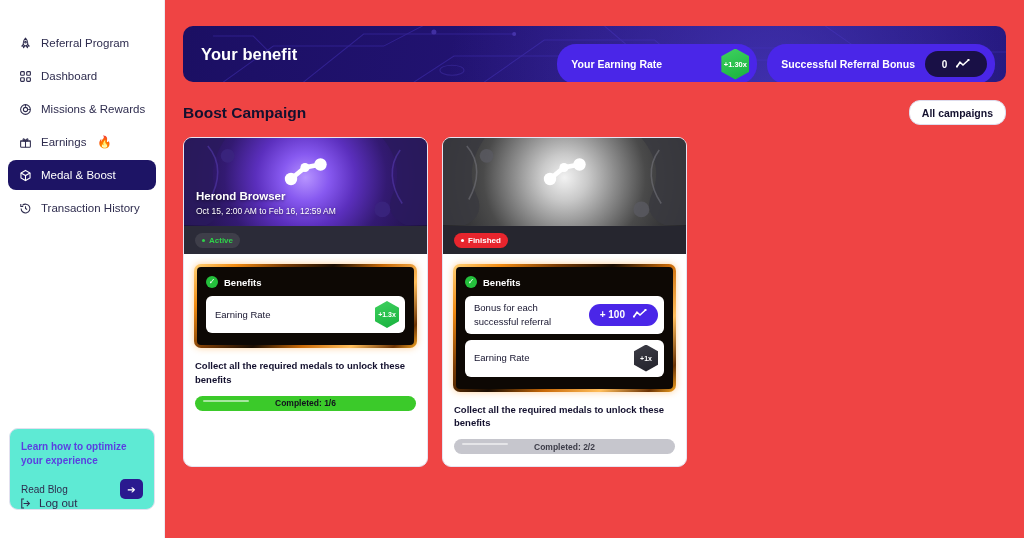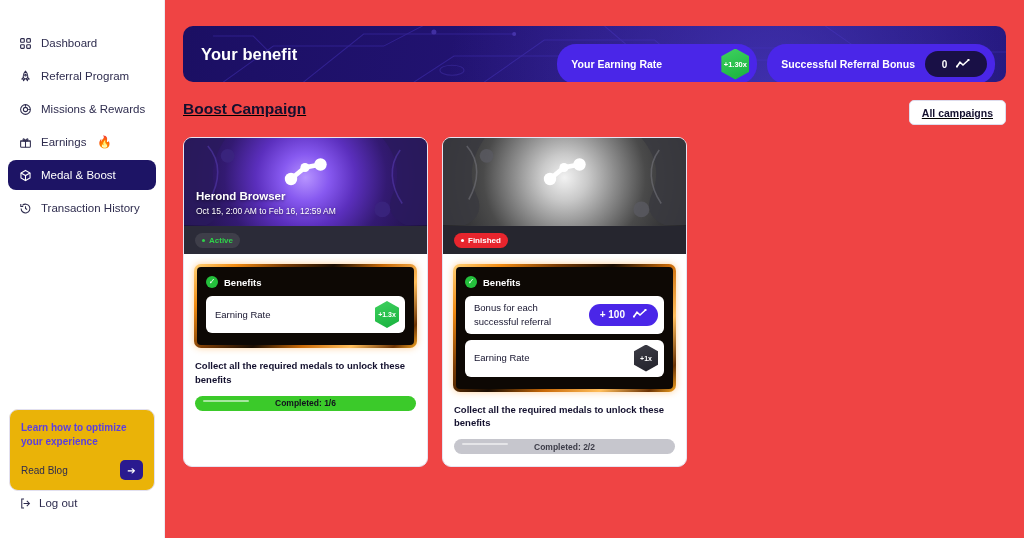--- a/index.html
+++ b/index.html
@@ -23,22 +23,22 @@
     height: 30px; padding: 0 10px; border-radius: 8px;
     font-size: 11.5px; color: #2e2c4e; cursor: pointer;
     white-space: nowrap;
   }
   .nav-item.active { background: #1d1465; color: #ffffff; }
   .nav-ico { width: 14px; height: 14px; display: flex; align-items: center; justify-content: center; flex: 0 0 14px; }
   .nav-ico svg { width: 13px; height: 13px; display: block; }
   .flame { font-size: 12px; line-height: 1; margin-left: 2px; color: #6d3bf5; }
 
   .promo {
-    position: absolute; left: 9px; top: 409px; width: 146px;
-    border: 1px solid #e2e0ef; border-radius: 9px; background: #eab308;
+    position: absolute; left: 9px; top: 428px; width: 146px;
+    border: 1px solid #e2e0ef; border-radius: 9px; background: #5eead4;
     padding: 11px 11px 10px 11px;
   }
   .promo-title {
     font-size: 10px; font-weight: bold; color: #5b3fe0;
     line-height: 1.35; margin-bottom: 12px;
   }
   .promo-row { display: flex; align-items: center; justify-content: space-between; }
   .promo-link { font-size: 10px; color: #2e2c4e; }
   .promo-btn {
     width: 23px; height: 20px; background: #2a1a8f; border-radius: 5px;
@@ -91,27 +91,26 @@
   .hex.sm { width: 24px; height: 27px; font-size: 7px; }
 
   .pill-dark {
     background: #191046; border-radius: 13px; height: 26px; min-width: 62px;
     display: flex; align-items: center; justify-content: center; gap: 9px;
     padding: 0 12px; color: #fff; font-size: 10px; font-weight: bold;
   }
 
   
   .sec-head {
-    display: flex; justify-content: space-between;
+    display: flex; align-items: center; justify-content: space-between;
     margin: 18px 0 12px 0;
-    text-decoration: underline;
   }
   .sec-title { font-size: 15.5px; font-weight: bold; color: #13102e; }
   .all-btn {
-    background: #ffffff; border: 1px solid #dedcec; border-radius: 5px;
+    background: #ffffff; border: 1px solid #dedcec; border-radius: 11px;
     height: 25px; padding: 0 12px; font-size: 10.5px; font-weight: bold;
     color: #13102e; cursor: pointer; font-family: inherit;
   }
 
   
   .cards { display: flex; gap: 14px; }
   .card {
     width: 245px; background: #ffffff; border-radius: 9px;
     border: 1px solid #e6e4f2; overflow: hidden;
     display: flex; flex-direction: column;
@@ -205,39 +204,39 @@
 </head>
 <body>
 
 <div class="app">
 
   <aside class="sidebar">
     <nav class="nav">
 
       <div class="nav-item">
         <span class="nav-ico">
+          <svg viewBox="0 0 16 16" fill="none" stroke="currentColor" stroke-width="1.3">
+            <path d="M8 1.5c2 2 2.8 4.3 2.8 6.3 0 1.6-1.2 3-2.8 3S5.2 9.4 5.2 7.8C5.2 5.8 6 3.5 8 1.5z"></path>
+            <path d="M5.4 9.2 3.6 11l1.6.4.4 1.6 1.8-1.8M10.6 9.2l1.8 1.8-1.6.4-.4 1.6-1.8-1.8"></path>
+            <circle cx="8" cy="6.4" r="1"></circle>
+          </svg>
+        </span>
+        <span>Referral Program</span>
+      </div>
+
+      <div class="nav-item">
+        <span class="nav-ico">
           <svg viewBox="0 0 16 16" fill="none" stroke="currentColor" stroke-width="1.4">
             <rect x="2" y="2" width="4.5" height="4.5" rx="1"></rect>
               <rect x="9.5" y="2" width="4.5" height="4.5" rx="1"></rect>
             <rect x="2" y="9.5" width="4.5" height="4.5" rx="1"></rect>
               <rect x="9.5" y="9.5" width="4.5" height="4.5" rx="1"></rect>
           </svg>
         </span>
         <span>Dashboard</span>
-      </div>
-
-      <div class="nav-item">
-        <span class="nav-ico">
-          <svg viewBox="0 0 16 16" fill="none" stroke="currentColor" stroke-width="1.3">
-            <path d="M8 1.5c2 2 2.8 4.3 2.8 6.3 0 1.6-1.2 3-2.8 3S5.2 9.4 5.2 7.8C5.2 5.8 6 3.5 8 1.5z"></path>
-            <path d="M5.4 9.2 3.6 11l1.6.4.4 1.6 1.8-1.8M10.6 9.2l1.8 1.8-1.6.4-.4 1.6-1.8-1.8"></path>
-            <circle cx="8" cy="6.4" r="1"></circle>
-          </svg>
-        </span>
-        <span>Referral Program</span>
       </div>
 
       <div class="nav-item">
         <span class="nav-ico">
           <svg viewBox="0 0 16 16" fill="none" stroke="currentColor" stroke-width="1.3">
             <circle cx="8" cy="8" r="6"></circle>
               <circle cx="8" cy="8" r="2.6"></circle>
               <path d="M8 2v2.6M13.4 8h-2"></path>
           </svg>
         </span>

